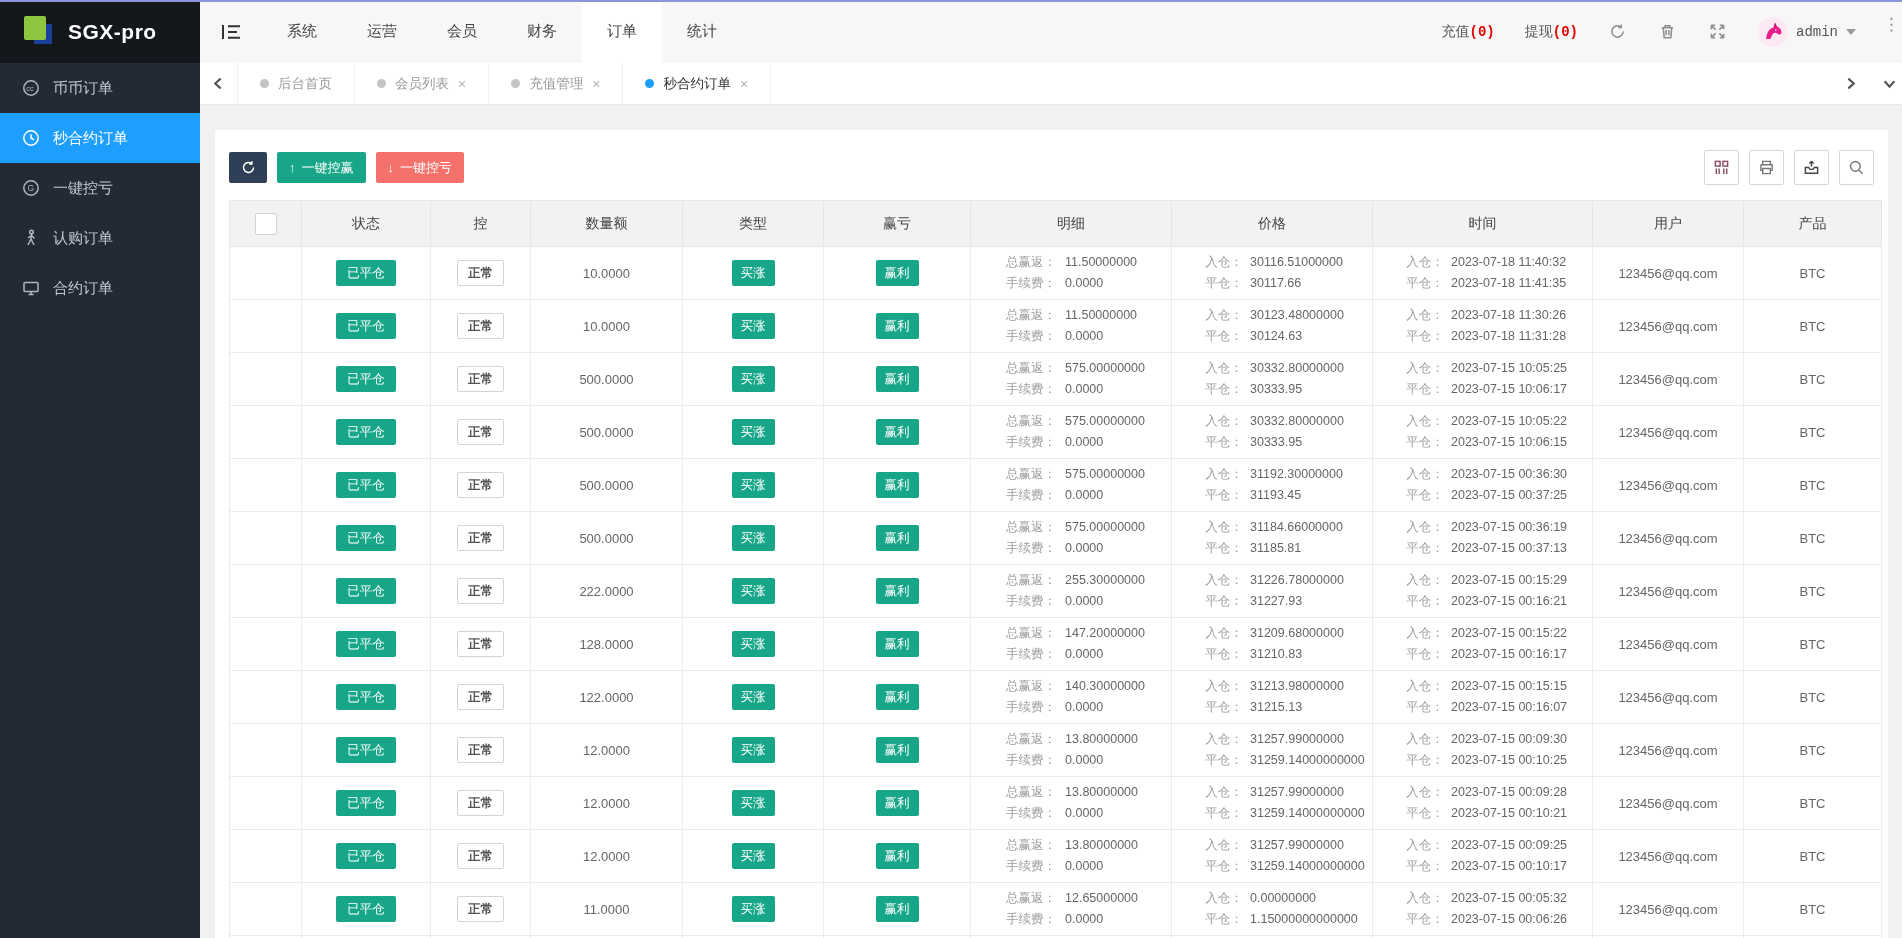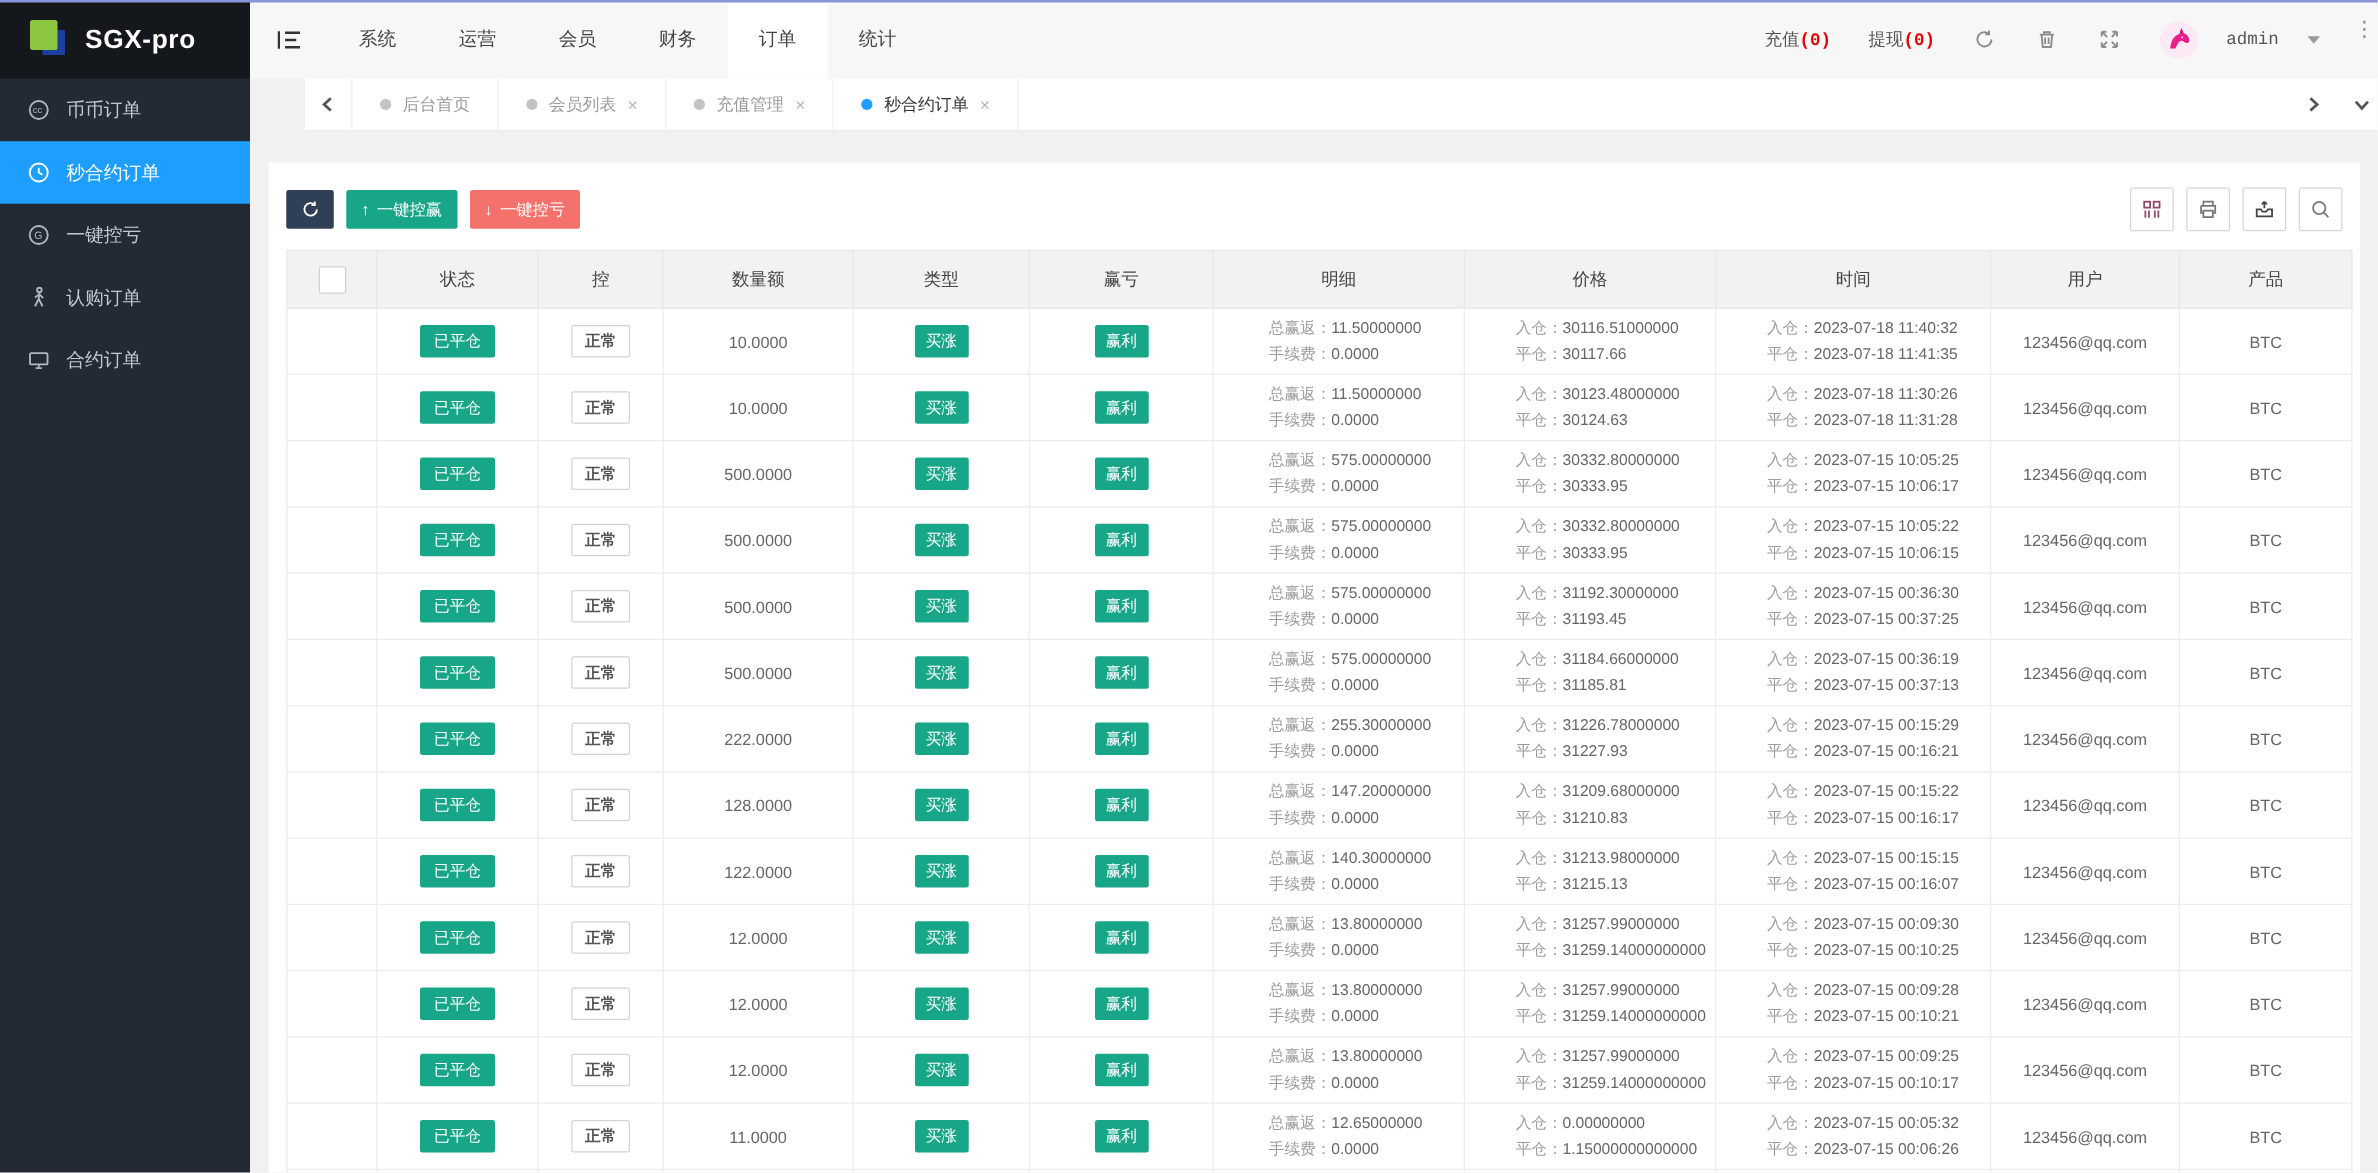--- a/index.html
+++ b/index.html
@@ -23,28 +23,28 @@
   
   .topnav { position:absolute; left:200px; right:0; top:0; height:63px; background:#f7f7f7; display:flex; align-items:stretch;font-family:Liberation Mono, monospace; }
   .hamburger { width:62px; display:flex; align-items:center; justify-content:center; cursor:pointer; }
   .nav-item { padding:0 25px; display:flex; align-items:center; font-size:15px; color:#444; cursor:pointer; }
   .nav-item.active { background:#fff; }
   .nav-right { margin-left:auto; display:flex; align-items:center; gap:30px; padding-right:46px; }
   .money-link { font-size:14px; color:#555; cursor:pointer; white-space:nowrap; }
   .money-link b { color:#e60000; }
   .icon-btn { width:20px; height:20px; display:flex; align-items:center; justify-content:center; cursor:pointer; }
   .icon-btn svg { width:17px; height:17px; stroke:#8d8d8d; fill:none; stroke-width:1.6; }
-  .user-box { display:flex; align-items:center; gap:23px; cursor:pointer; }
+  .user-box { display:flex; align-items:center; gap:8px; cursor:pointer; }
   .avatar { width:30px; height:30px; border-radius:50%; background:#fde9f4; display:flex; align-items:center; justify-content:center; }
   .user-name { font-size:14px; color:#555; }
   .caret-down { width:0; height:0; border-left:5px solid transparent; border-right:5px solid transparent; border-top:6px solid #9a9a9a; }
   .more-dots { position:absolute; right:2px; top:22px; color:#8d8d8d; font-size:17px; letter-spacing:0; line-height:7px; }
 
   
-  .tabbar { position:absolute; left:200px; right:0; top:63px; height:42px; background:#fff; border-bottom:1px solid #e9e9e9; display:flex; align-items:stretch;margin-left:44px; }
+  .tabbar { position:absolute; left:200px; right:0; top:63px; height:42px; background:#fff; border-bottom:1px solid #e9e9e9; display:flex; align-items:stretch; }
   .tab-scroll { width:38px; border-right:1px solid #eee; display:flex; align-items:center; justify-content:center; cursor:pointer; }
   .tab-scroll svg, .tab-right svg { width:13px; height:13px; stroke:#555; fill:none; stroke-width:2; }
   .tab { display:flex; align-items:center; gap:9px; padding:0 22px; border-right:1px solid #f0f0f0; font-size:13.5px; color:#9b9b9b; cursor:pointer; white-space:nowrap; }
   .tab-dot { width:9px; height:9px; border-radius:50%; background:#c4c4c4; }
   .tab.active { color:#333; }
   .tab.active .tab-dot { background:#1e9fff; }
   .tab-close { color:#b5b5b5; font-size:14px; cursor:pointer; }
   .tab-right { margin-left:auto; display:flex; align-items:center; gap:26px; padding-right:14px; }
 
   
@@ -58,21 +58,21 @@
   .btn-red { background:#f4716c; margin-left:10px; }
   .btn .arrow-glyph { font-size:13px; font-weight:bold; }
   .toolbar-right { margin-left:auto; display:flex; gap:10px; }
   .sq-btn { width:35px; height:35px; background:#fff; border:1px solid #d7d7d7; border-radius:2px; display:flex; align-items:center; justify-content:center; cursor:pointer; }
   .sq-btn svg { width:17px; height:17px; fill:none; stroke-width:1.5; }
 
   
   table { width:100%; border-collapse:collapse; table-layout:fixed; margin-top:15px; }
   th { background:#f2f2f2; height:46px; font-size:14px; font-weight:400; color:#444; border:1px solid #e6e6e6; }
   td { height:52px; border:1px solid #ececec; font-size:13px; color:#666; text-align:center; vertical-align:middle; overflow:hidden; }
-  td.cell-left { text-align:right; padding:5px 0 5px 26px; }
+  td.cell-left { text-align:center; padding:5px 0 5px 26px; }
   .hdr-checkbox, .row-checkbox { width:22px; height:22px; background:#fff; border:1px solid #d2d2d2; border-radius:2px; margin:0 auto; cursor:pointer; }
   .badge { display:inline-block; color:#fff; font-size:12.5px; border-radius:2px; padding:7px 9px; line-height:1; }
   .badge-green { background:#18a689; }
   .badge-status { padding:7px 11px; }
   .ctrl-btn { display:inline-block; background:#fff; border:1px solid #d4d4d4; border-radius:2px; color:#555; font-size:12.5px; padding:6px 10px; line-height:1; cursor:pointer;font-weight:bold; }
   .kv { display:flex; line-height:21px; font-size:12.5px; white-space:nowrap; }
   .kv .k { color:#9d9d9d; min-width:68px; }
   .kv.kv-narrow .k { min-width:52px; }
   .kv .v { color:#666; overflow:hidden; }
 </style>

